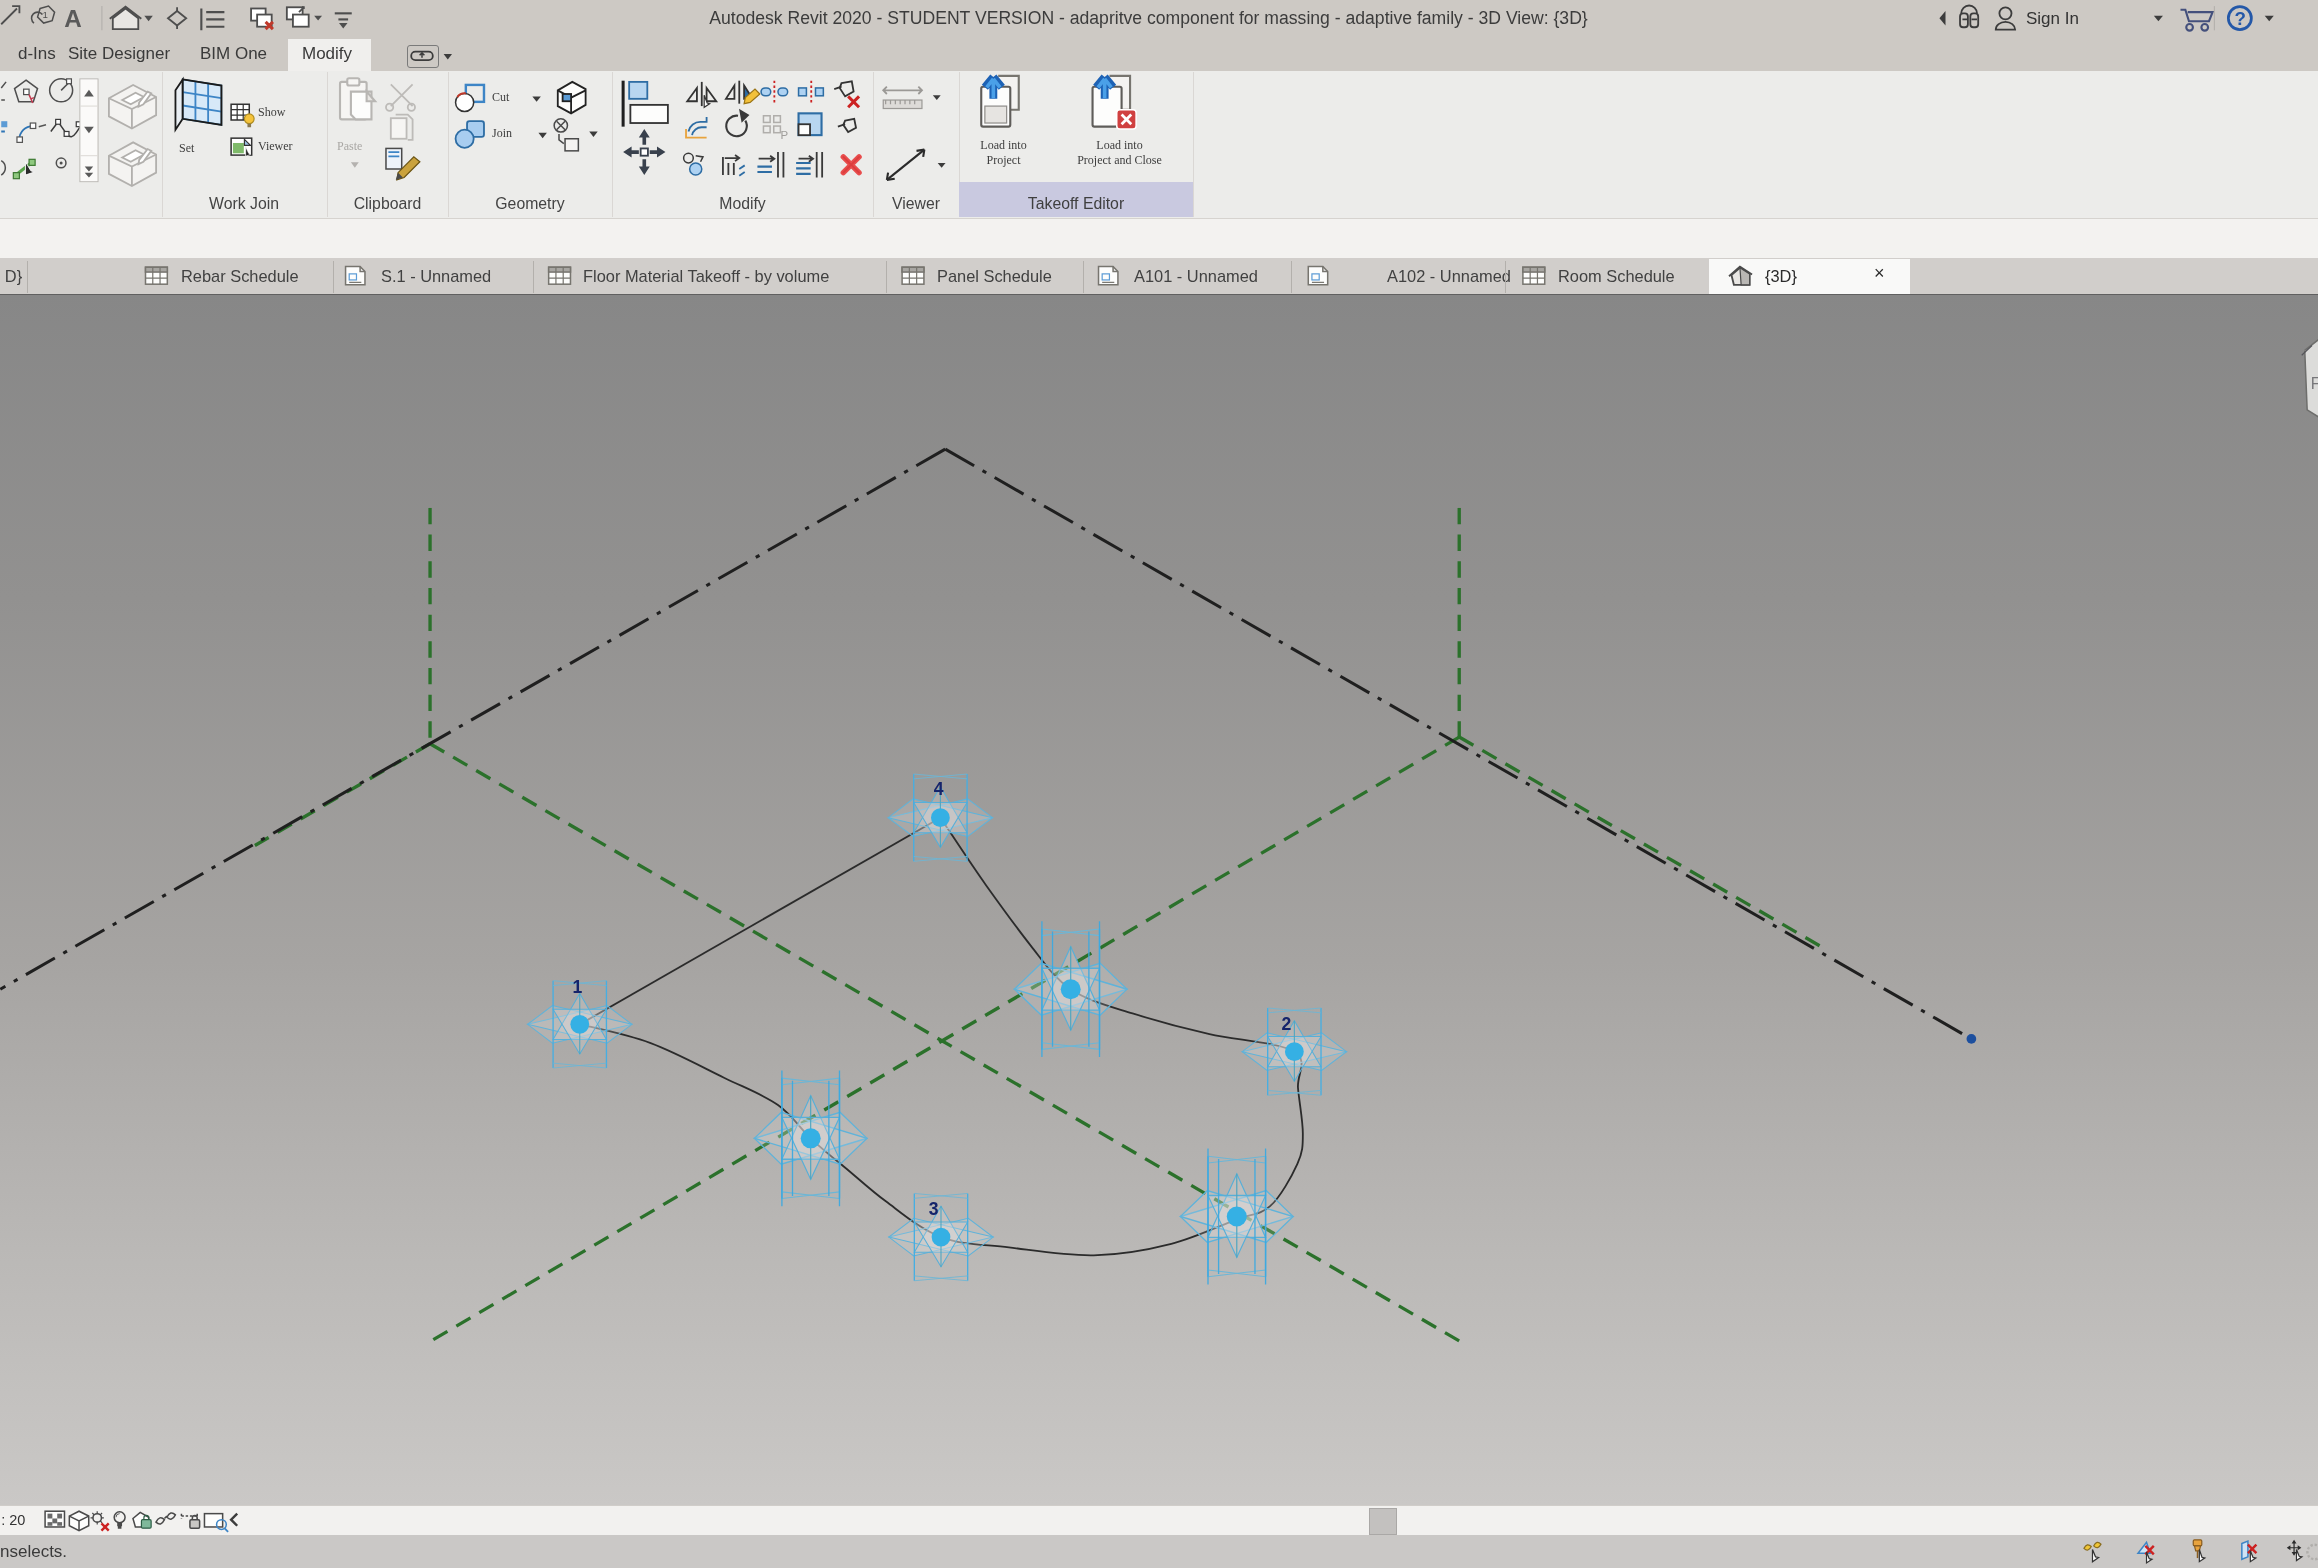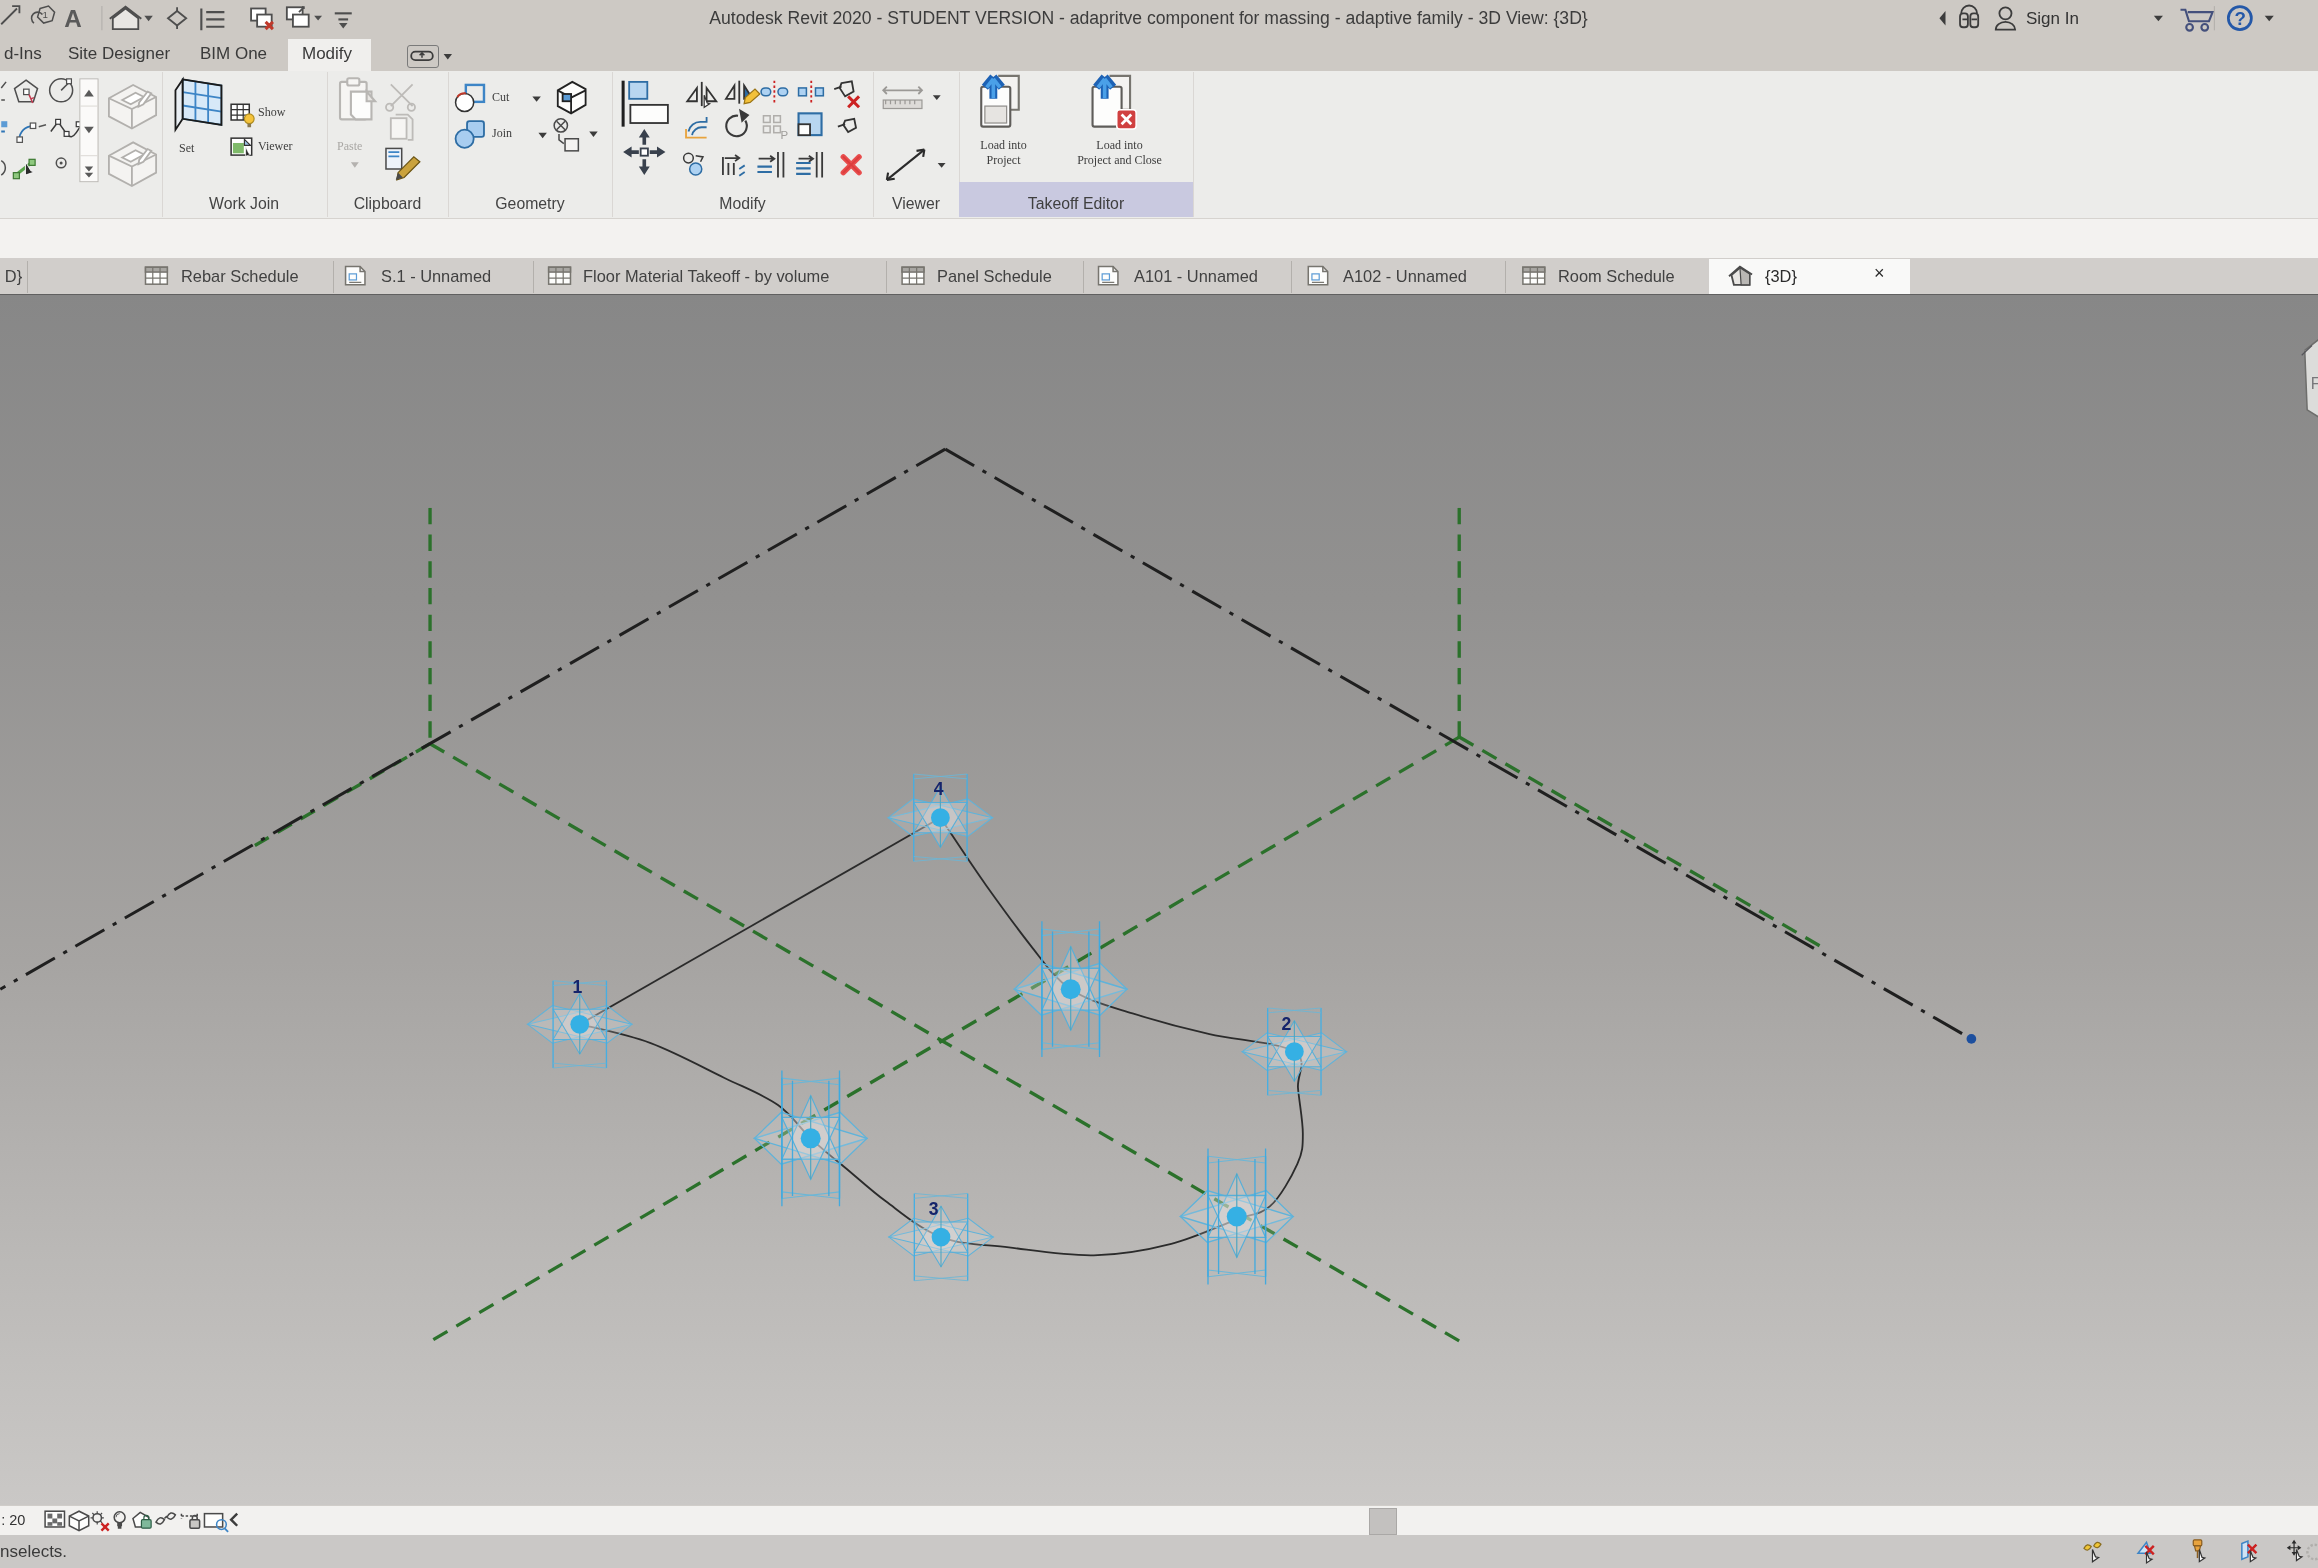--- a/index.html
+++ b/index.html
@@ -26,21 +26,21 @@
 <div class="abs" id="ribbon"></div>
 <div class="abs" id="optbar"></div>
 <div class="abs" id="viewtabs"></div>
 <div class="abs" id="viewport"></div>
 <div class="abs" id="vcb"></div>
 <div class="abs" id="statusbar"></div>
 
 <div class="abs" style="left:706px;top:7.9px;width:885px;text-align:center;font-size:17.6px;color:#3c3c3c;">Autodesk Revit 2020 - STUDENT VERSION - adapritve component for massing - adaptive family - 3D View: {3D}</div>
 <div class="abs" style="left:2026px;top:8.5px;font-size:17px;color:#333;">Sign In</div>
 
-<div class="abs tabtxt" style="left:4px;text-align:center;">d-Ins</div>
+<div class="abs tabtxt" style="left:18px;text-align:center;">d-Ins</div>
 <div class="abs tabtxt" style="left:68px;">Site Designer</div>
 <div class="abs tabtxt" style="left:200px;">BIM One</div>
 <div class="abs" style="left:288px;top:39px;width:83px;height:32px;background:#f0efed;"></div>
 <div class="abs tabtxt" style="left:302px;">Modify</div>
 
 <div class="abs sep" style="left:162px;"></div>
 <div class="abs sep" style="left:327px;"></div>
 <div class="abs sep" style="left:448px;"></div>
 <div class="abs sep" style="left:612px;"></div>
 <div class="abs sep" style="left:873px;"></div>
@@ -63,21 +63,21 @@
 <div class="abs btxt" style="left:492px;top:126px;">Join</div>
 <div class="abs btxt" style="left:967px;top:138px;width:73px;text-align:center;">Load into<br>Project</div>
 <div class="abs btxt" style="left:1053px;top:138px;width:133px;text-align:center;">Load into<br>Project and Close</div>
 
 <div class="abs vtab" style="left:4.8px;">D}</div>
 <div class="abs vtab" style="left:181px;">Rebar Schedule</div>
 <div class="abs vtab" style="left:381px;">S.1 - Unnamed</div>
 <div class="abs vtab" style="left:583px;">Floor Material Takeoff - by volume</div>
 <div class="abs vtab" style="left:937px;text-align:right;">Panel Schedule</div>
 <div class="abs vtab" style="left:1134px;">A101 - Unnamed</div>
-<div class="abs vtab" style="left:1343px;">A102 - Unnamed</div>
+<div class="abs vtab" style="left:1387px;">A102 - Unnamed</div>
 <div class="abs vtab" style="left:1558px;">Room Schedule</div>
 <div class="abs vsep" style="left:27px;"></div>
 <div class="abs vsep" style="left:333px;"></div>
 <div class="abs vsep" style="left:533px;"></div>
 <div class="abs vsep" style="left:886px;"></div>
 <div class="abs vsep" style="left:1083px;"></div>
 <div class="abs vsep" style="left:1291px;"></div>
 <div class="abs vsep" style="left:1505px;"></div>
 <div class="abs" style="left:1709px;top:259px;width:201px;height:35px;background:#f9f9f8;"></div>
 <div class="abs" style="left:1765px;top:267px;font-size:16.4px;color:#2b2b2b;">{3D}</div>

